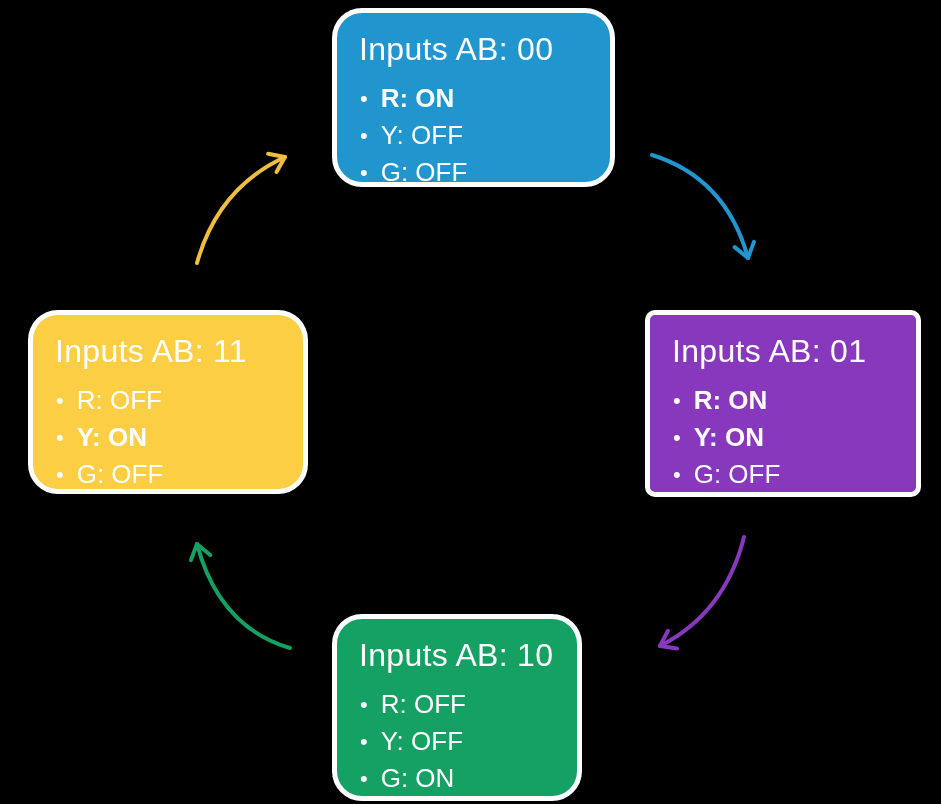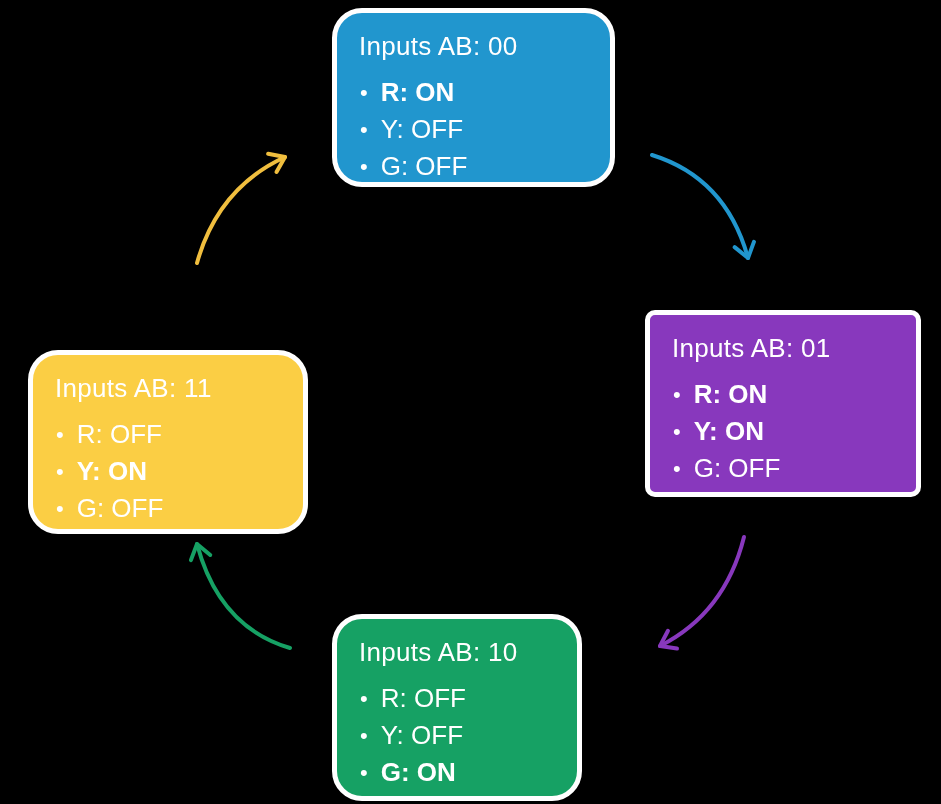--- a/index.html
+++ b/index.html
@@ -41,21 +41,21 @@
     border: 5px solid #ffffff;
     border-radius: 30px;
     color: #ffffff;
     padding: 14px 20px 12px 20px;
   }
   .card-top    { left: 332px; top: 8px;   width: 283px; height: 179px; }
   .card-right  { left: 645px; top: 310px; width: 276px; height: 187px; border-radius: 10px; }
   .card-bottom { left: 332px; top: 614px; width: 250px; height: 187px; }
   .card-left   { left: 28px;  top: 310px; width: 280px; height: 184px; }
   .card-title {
-    font-size: 26px;
+    font-size: 32px;
     font-weight: 400;
     letter-spacing: 0.3px;
     margin: 4px 0 12px 2px;
     white-space: nowrap;
   }
   .card-item {
     display: flex;
     align-items: center;
     height: 37px;
     font-size: 26px;
@@ -131,25 +131,25 @@
     <div class="card-item">
       <span class="dot">•</span>
       <span>R: OFF</span>
     </div>
     <div class="card-item">
       <span class="dot">•</span>
       <span>Y: OFF</span>
     </div>
     <div class="card-item">
       <span class="dot">•</span>
-      <span style="font-weight: 700;">G: ON</span>
+      <span style="font-weight: 400;">G: ON</span>
     </div>
   </div>
 
-  <div class="card card-left" style="background-color: rgb(251, 206, 68); margin-top: 40px;">
+  <div class="card card-left" style="background-color: rgb(251, 206, 68);">
     <div class="card-title">Inputs AB: 11</div>
     <div class="card-item">
       <span class="dot">•</span>
       <span>R: OFF</span>
     </div>
     <div class="card-item">
       <span class="dot">•</span>
       <span style="font-weight: 700;">Y: ON</span>
     </div>
     <div class="card-item">

